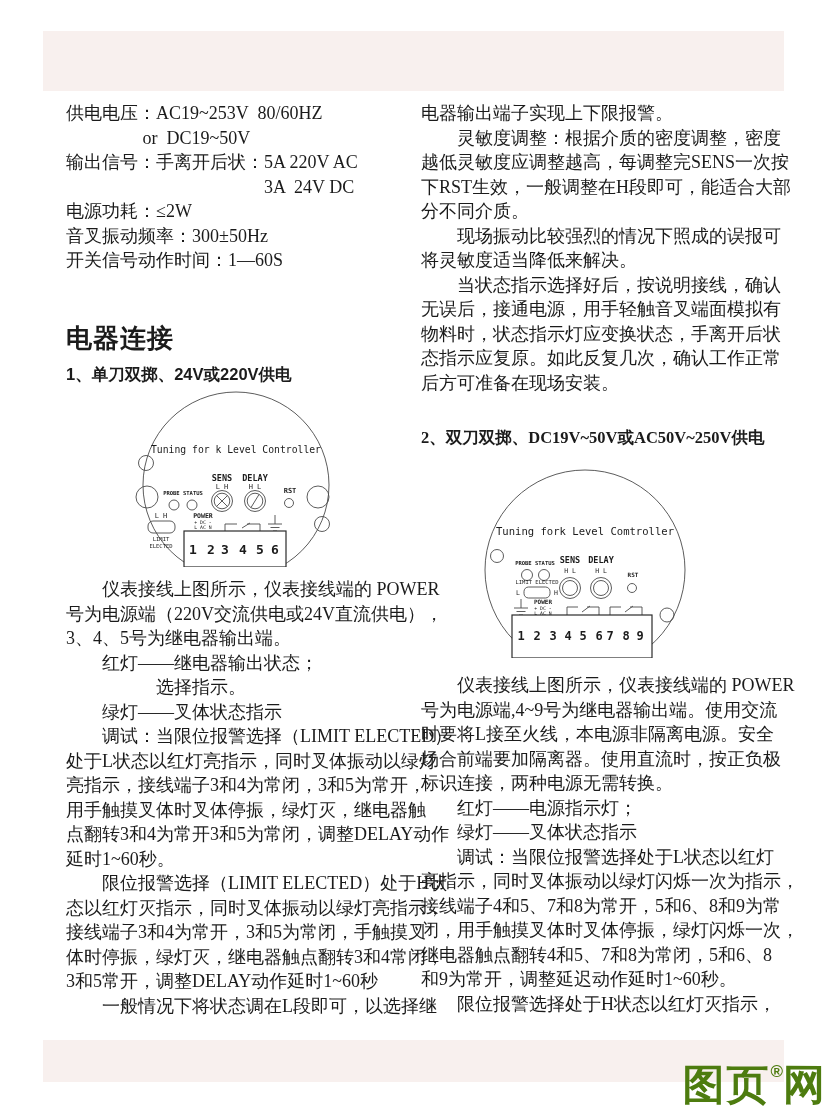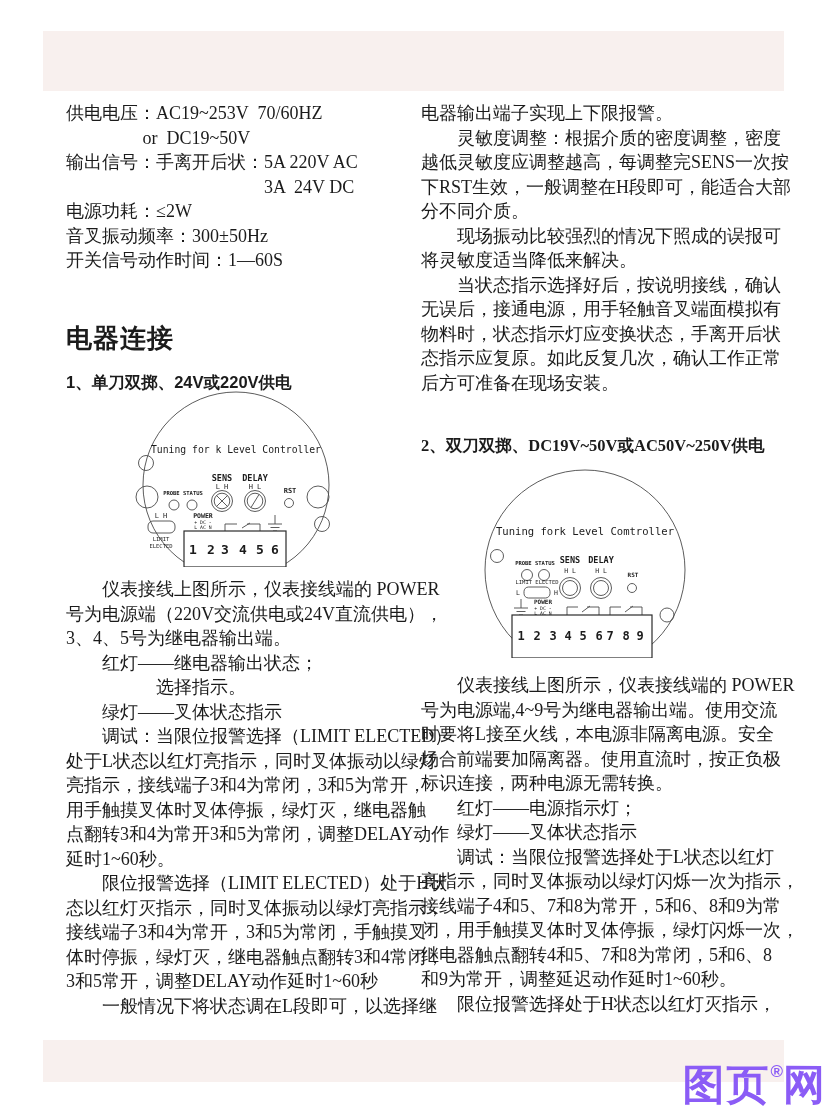--- a/index.html
+++ b/index.html
@@ -8,46 +8,46 @@
     font-family:"Liberation Serif","DejaVu Serif",serif;color:#1b1b1b;
     overflow:hidden;
   }
   .band{position:absolute;left:43px;width:741px;background:#f8f0ee;}
   #band-top{top:31px;height:60px;}
   #band-bottom{top:1040px;height:42px;}
   .textblock{position:absolute;font-size:18px;line-height:24.5px;white-space:pre;}
   .tline{white-space:pre;}
   #spec-block{left:66px;top:101px;}
   #section-heading{position:absolute;left:66px;top:321px;font-size:26px;font-weight:bold;letter-spacing:1px;font-family:"Liberation Sans","DejaVu Sans",sans-serif;text-align:center;}
-  .subheading{position:absolute;font-size:16.5px;font-weight:bold;white-space:pre;font-family:"Liberation Sans","DejaVu Sans",sans-serif;margin-top:8px;}
+  .subheading{position:absolute;font-size:16.5px;font-weight:bold;white-space:pre;font-family:"Liberation Sans","DejaVu Sans",sans-serif;}
   #sub1{left:66px;top:364px;}
   #sub2{left:421px;top:427px;font-family:Liberation Serif, serif;}
   #left-text{left:66px;top:577px;}
   #right-text{left:421px;top:101px;}
   #right-text2{left:421px;top:673px;}
   .diagram{position:absolute;}
   #svg1{left:112px;top:389px;width:248px;height:178px;}
   #svg2{left:458px;top:466px;width:262px;height:192px;}
   .diagram text{font-family:"DejaVu Sans Mono","Liberation Mono",monospace;fill:#1b1b1b;}
   .dline{stroke:#4a4a4a;fill:none;stroke-width:0.9;}
   .dheavy{stroke:#2b2b2b;fill:#ffffff;stroke-width:1.2;}
   #watermark{
-    position:absolute;right:0px;top:1051px;color:#8b5cf6;
+    position:absolute;right:0px;top:1051px;color:#4d7c0f;
     font-family:"Liberation Sans","DejaVu Sans",sans-serif;
     font-weight:bold;font-size:42px;line-height:42px;letter-spacing:2px;
   }
   #watermark .reg{font-size:17px;vertical-align:22px;letter-spacing:0;}
 </style>
 </head>
 <body>
 
 <div class="band" id="band-top"></div>
 <div class="band" id="band-bottom"></div>
 
-<div class="textblock" id="spec-block"><div class="tline">供电电压：AC19~253V  70/60HZ</div><div class="tline">　　　　 or  DC19~50V</div><div class="tline">输出信号：手离开后状：5A 220V AC</div><div class="tline">　　　　　　　　　　　3A  24V DC</div><div class="tline">电源功耗：≤2W</div><div class="tline">音叉振动频率：300±50Hz</div><div class="tline">开关信号动作时间：1—60S</div></div>
+<div class="textblock" id="spec-block"><div class="tline">供电电压：AC19~253V  80/60HZ</div><div class="tline">　　　　 or  DC19~50V</div><div class="tline">输出信号：手离开后状：5A 220V AC</div><div class="tline">　　　　　　　　　　　3A  24V DC</div><div class="tline">电源功耗：≤2W</div><div class="tline">音叉振动频率：300±50Hz</div><div class="tline">开关信号动作时间：1—60S</div></div>
 
 <div id="section-heading">电器连接</div>
 <div class="subheading" id="sub1">1、单刀双掷、24V或220V供电</div>
 
 <svg class="diagram" id="svg1" viewBox="0 0 248 178">
   <g class="dline">
     <circle cx="124" cy="96" r="93"></circle>
     <circle cx="34" cy="74" r="7.5"></circle>
     <circle cx="35" cy="108" r="11"></circle>
     <circle cx="206" cy="108" r="11"></circle>

